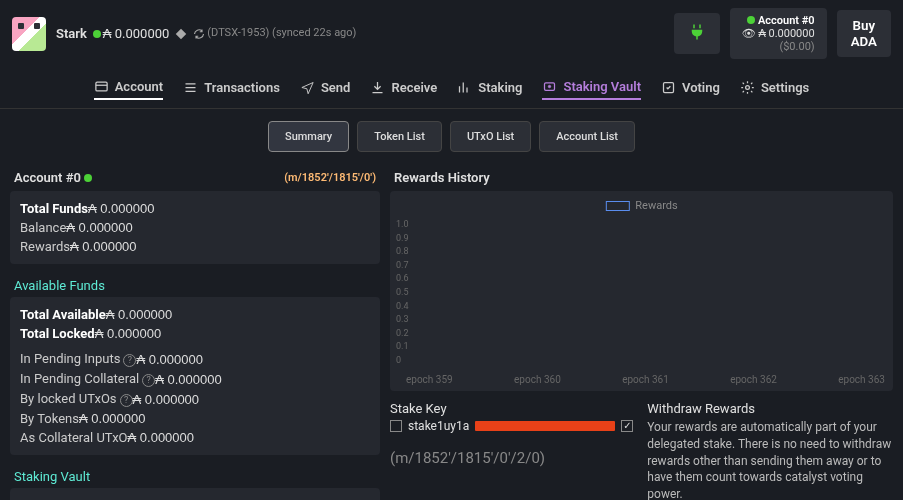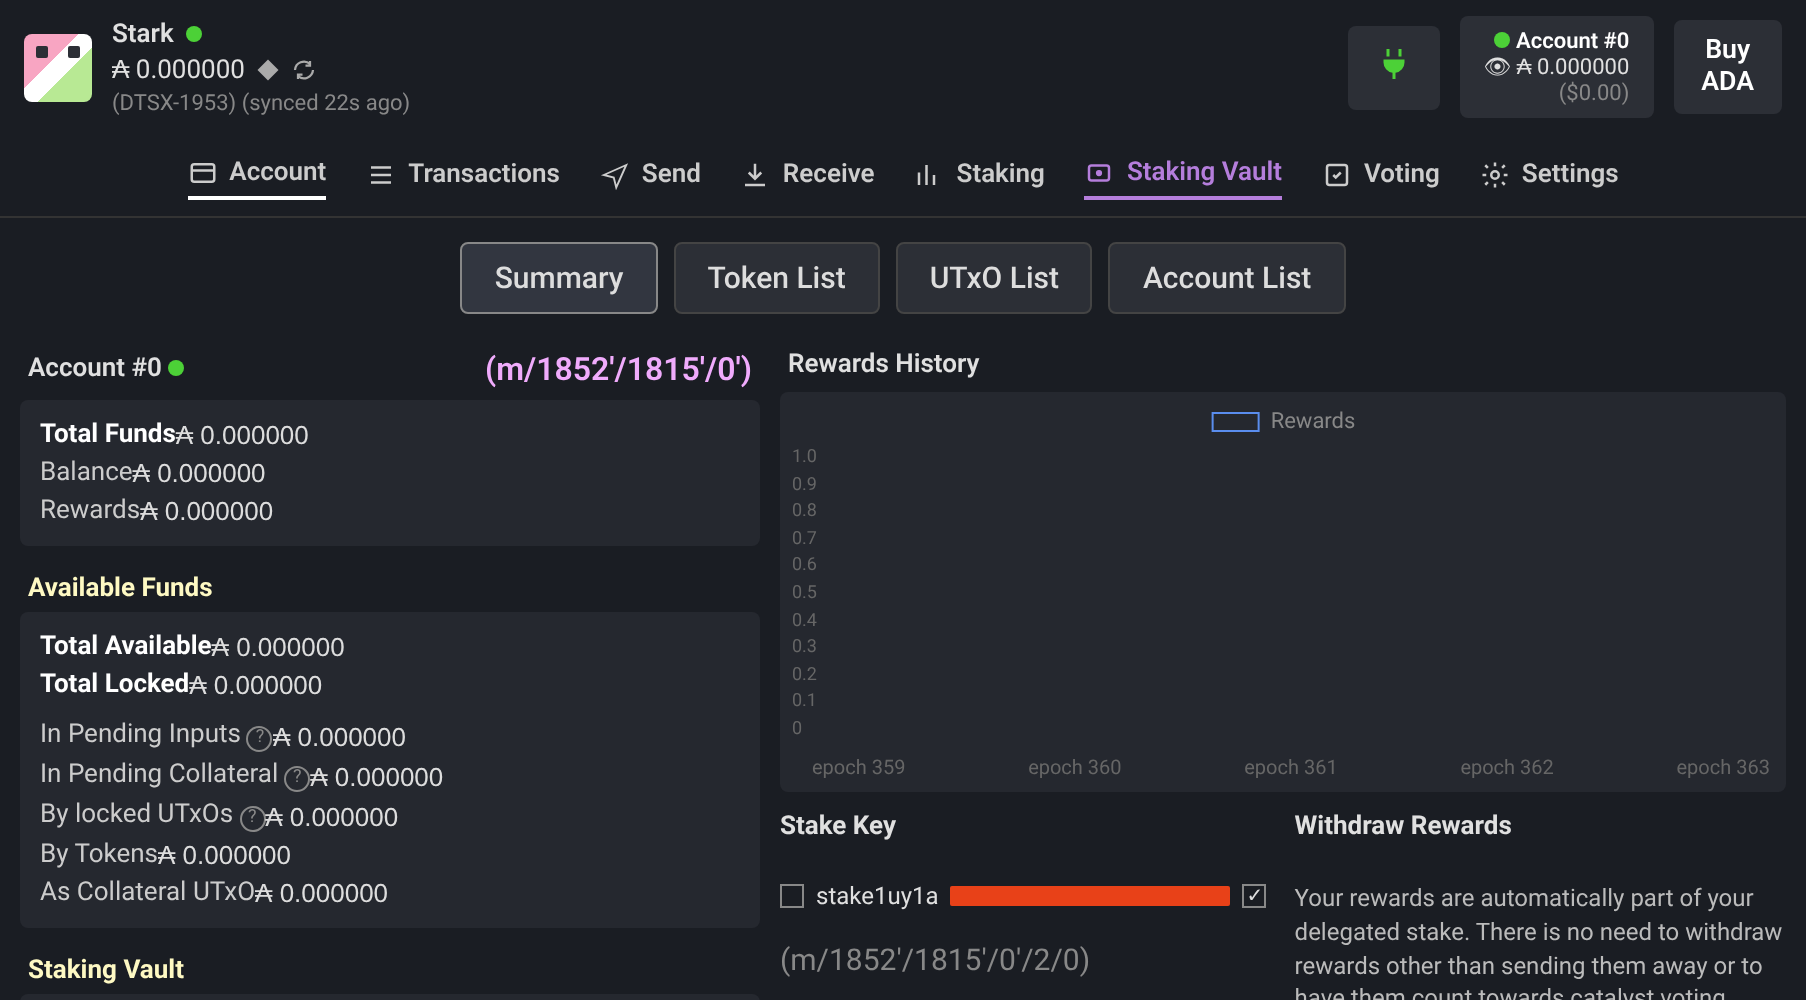--- a/index.html
+++ b/index.html
@@ -1,63 +1,63 @@
 <!DOCTYPE html>
 <html><head>
 <meta charset="utf-8">
 <style>
 *{margin:0;padding:0;box-sizing:border-box;font-family:-apple-system,BlinkMacSystemFont,'Segoe UI',Roboto,sans-serif}
 body{background:#1a1d23;color:#e0e0e0;font-size:13px;width:903px;height:500px;overflow:hidden}
 .topbar{display:flex;align-items:center;padding:8px 12px;gap:10px}
 .avatar{width:34px;height:34px;background:linear-gradient(135deg,#f8a5c2 0%,#f8a5c2 40%,#fff 40%,#fff 60%,#b8e994 60%);border-radius:4px;position:relative}
 .avatar::after{content:'';position:absolute;top:6px;left:6px;width:6px;height:6px;background:#2c2f36;border-radius:1px;box-shadow:16px 0 0 #2c2f36}
-.wallet-info{display:flex;flex-direction:column;gap:2px}
+.wallet-info{display:flex;flex-direction:row;gap:2px}
 .wallet-name{display:flex;align-items:center;gap:6px;font-weight:600}
 .dot-green{width:8px;height:8px;background:#4cd137;border-radius:50%;display:inline-block}
 .wallet-balance{display:flex;align-items:center;gap:6px;font-size:13px}
 .icon-sm{width:12px;height:12px;fill:#aaa}
 .wallet-sync{font-size:11px;color:#888}
 .spacer{flex:1}
 .plug-btn{background:#2c2f36;border:none;padding:10px 14px;border-radius:4px;cursor:pointer}
 .account-box{background:#2c2f36;padding:6px 12px;border-radius:4px;text-align:right;font-size:11px}
 .account-box .acct-lbl{color:#fff;font-weight:600}
 .account-box .fiat{color:#888}
 .buy-btn{background:#2c2f36;border:none;padding:8px 14px;border-radius:4px;color:#fff;font-weight:600;cursor:pointer;text-align:center;line-height:1.2}
 .nav{display:flex;justify-content:center;gap:20px;padding:8px 0;border-bottom:1px solid #333}
 .nav-item{display:flex;align-items:center;gap:6px;color:#ccc;cursor:pointer;padding:4px 0;font-size:13px;font-weight:600}
 .nav-item.active{color:#b57edc;border-bottom:2px solid #b57edc}
 .nav-item.account-active{border-bottom:2px solid #fff}
 .nav-icon{width:15px;height:15px;fill:currentColor;stroke:currentColor}
 .subnav{display:flex;justify-content:center;gap:8px;padding:12px 0}
-.subnav-btn{background:#2c2f36;border:1px solid #444;padding:8px 16px;border-radius:4px;color:#ddd;cursor:pointer;font-size:15px;font-weight:500}
+.subnav-btn{background:#2c2f36;border:1px solid #444;padding:8px 16px;border-radius:4px;color:#ddd;cursor:pointer;font-size:11px;font-weight:500}
 .subnav-btn.active{border:1px solid #888;background:#323640}
 .main{display:flex;gap:10px;padding:0 10px}
 .left-col{width:370px}
 .right-col{flex:1}
 .panel-header{display:flex;justify-content:space-between;align-items:center;padding:6px 4px;font-weight:600}
-.panel-header .path{color:#f0abfc;font-size:16px}
+.panel-header .path{color:#fdba74;font-size:11px}
 .panel{background:#25282f;border-radius:4px;padding:8px 10px;margin-bottom:10px}
 .row{display:flex;justify-content:flex-start;align-items:center;padding:2px 0;font-size:13px}
 .row .label{color:#ccc}
 .row.bold .label{font-weight:700;color:#fff}
 .row .value{color:#ddd;font-family:sans-serif}
-.section-title{font-weight:700;padding:4px 4px;color:#fef9c3}
+.section-title{font-weight:400;padding:4px 4px;color:#5eead4}
 .green{color:#4cd137}
 .red{color:#e84118}
 .info-icon{display:inline-block;width:13px;height:13px;border:1px solid #888;border-radius:50%;font-size:9px;text-align:center;line-height:11px;color:#888;margin-left:3px}
 .chart-box{background:#25282f;border-radius:4px;padding:8px;height:200px;position:relative}
 .legend{position:absolute;top:8px;left:50%;transform:translateX(-50%);display:flex;align-items:center;gap:6px;font-size:11px;color:#888}
 .legend-swatch{width:24px;height:10px;border:1px solid #5a8dee;background:transparent}
 .chart-area{position:absolute;left:28px;right:8px;top:28px;bottom:26px}
 .y-ticks{position:absolute;left:6px;top:28px;bottom:26px;display:flex;flex-direction:column;justify-content:space-between;font-size:9px;color:#666}
 .x-ticks{position:absolute;left:16px;right:8px;bottom:6px;display:flex;justify-content:space-between;font-size:10px;color:#666}
 .stake-section{display:flex;gap:14px;margin-top:10px}
 .stake-left{flex:1}
 .stake-right{flex:1.2}
-.stake-title{font-weight:700;margin-bottom:20px}
+.stake-title{font-weight:400;margin-bottom:3px}
 .stake-key-row{display:flex;align-items:center;gap:6px;font-size:12px}
 .redact{background:#e84118;height:10px;display:inline-block;border-radius:1px}
 .cb{width:12px;height:12px;border:1px solid #888;background:transparent;display:inline-block}
 .cb.checked::after{content:'✓';font-size:10px;color:#ddd;position:relative;top:-3px;left:1px}
 .small-path{color:#888;font-size:15px;margin-top:16px}
 .desc{color:#bbb;font-size:12px;line-height:1.4;margin-top:2px}
 .stake-partial{color:#e84118;font-size:12px;margin-top:2px}
 </style>
 </head>
 <body>

